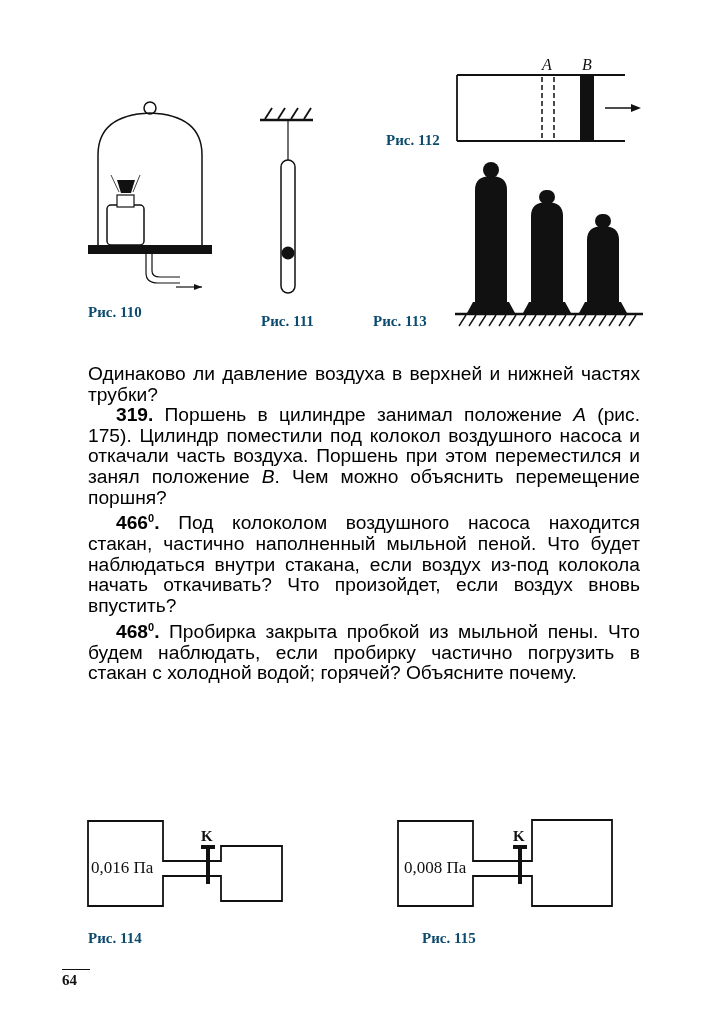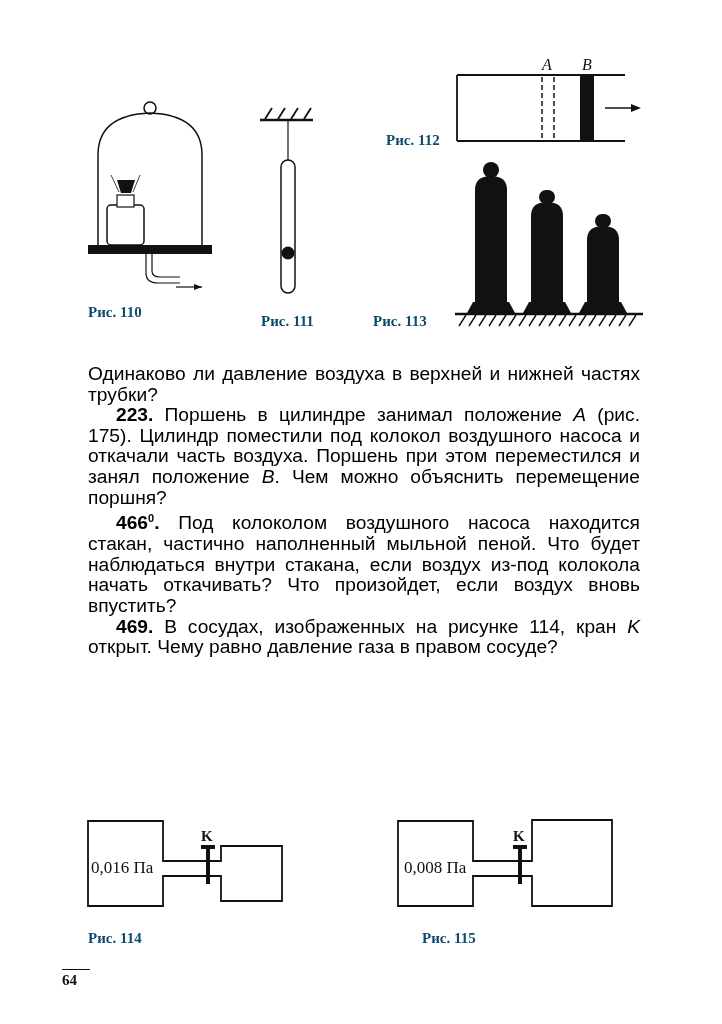--- a/index.html
+++ b/index.html
@@ -96,23 +96,23 @@
     <line x1="144" y1="166" x2="151" y2="155"></line>
       <line x1="154" y1="166" x2="161" y2="155"></line>
     <line x1="164" y1="166" x2="171" y2="155"></line>
       <line x1="174" y1="166" x2="181" y2="155"></line>
   </g>
 </svg>
 <div class="cap" style="left:373px;top:313px">Рис. 113</div>
 
 <div class="text">
   <p>Одинаково ли давление воздуха в верхней и нижней частях трубки?</p>
-  <p class="indent"><span class="num">223.</span><span> Поршень в цилиндре занимал положение </span><span class="it">A</span><span> (рис. 175). Цилиндр поместили под колокол воздушного насоса и откачали часть воздуха. Поршень при этом переместился и занял положение </span><span class="it">B</span><span>. Чем можно объяснить перемещение поршня?</span></p>
+  <p class="indent"><span class="num">319.</span><span> Поршень в цилиндре занимал положение </span><span class="it">A</span><span> (рис. 175). Цилиндр поместили под колокол воздушного насоса и откачали часть воздуха. Поршень при этом переместился и занял положение </span><span class="it">B</span><span>. Чем можно объяснить перемещение поршня?</span></p>
   <p class="indent"><span class="num">466</span><sup class="num" style="font-size:11px">0</sup><span class="num">.</span><span> Под колоколом воздушного насоса находится стакан, частично наполненный мыльной пеной. Что будет наблюдаться внутри стакана, если воздух из-под колокола начать откачивать? Что произойдет, если воздух вновь впустить?</span></p>
-  <p class="indent"><span class="num">469.</span><span> В сосудах, изображенных на рисунке 114, кран </span><span class="it">K</span><span> открыт. Чему равно давление газа в правом сосуде?</span></p>
+  <p class="indent"><span class="num">468</span><sup class="num" style="font-size:11px">0</sup><span class="num">.</span><span> Пробирка закрыта пробкой из мыльной пены. Что будем наблюдать, если пробирку частично погрузить в стакан с холодной водой; горячей? Объясните почему.</span></p>
 </div>
 
 <svg class="fig" style="left:85px;top:818px" width="220" height="90" viewBox="0 0 220 90">
   <path d="M3 3 L78 3 L78 43 L136 43 L136 28 L197 28 L197 83 L136 83 L136 58 L78 58 L78 88 L3 88 Z" fill="#fff" stroke="#111" stroke-width="1.8"></path>
   <text x="6" y="55" font-family="Liberation Serif, serif" font-size="17" fill="#111">0,016 Па</text>
   <text x="116" y="23" font-family="Liberation Serif, serif" font-weight="bold" font-size="15" fill="#111">K</text>
   <rect x="116" y="27" width="14" height="4" fill="#111"></rect>
   <rect x="121" y="29" width="4" height="37" fill="#111"></rect>
 </svg>
 <div class="cap" style="left:88px;top:930px">Рис. 114</div>

